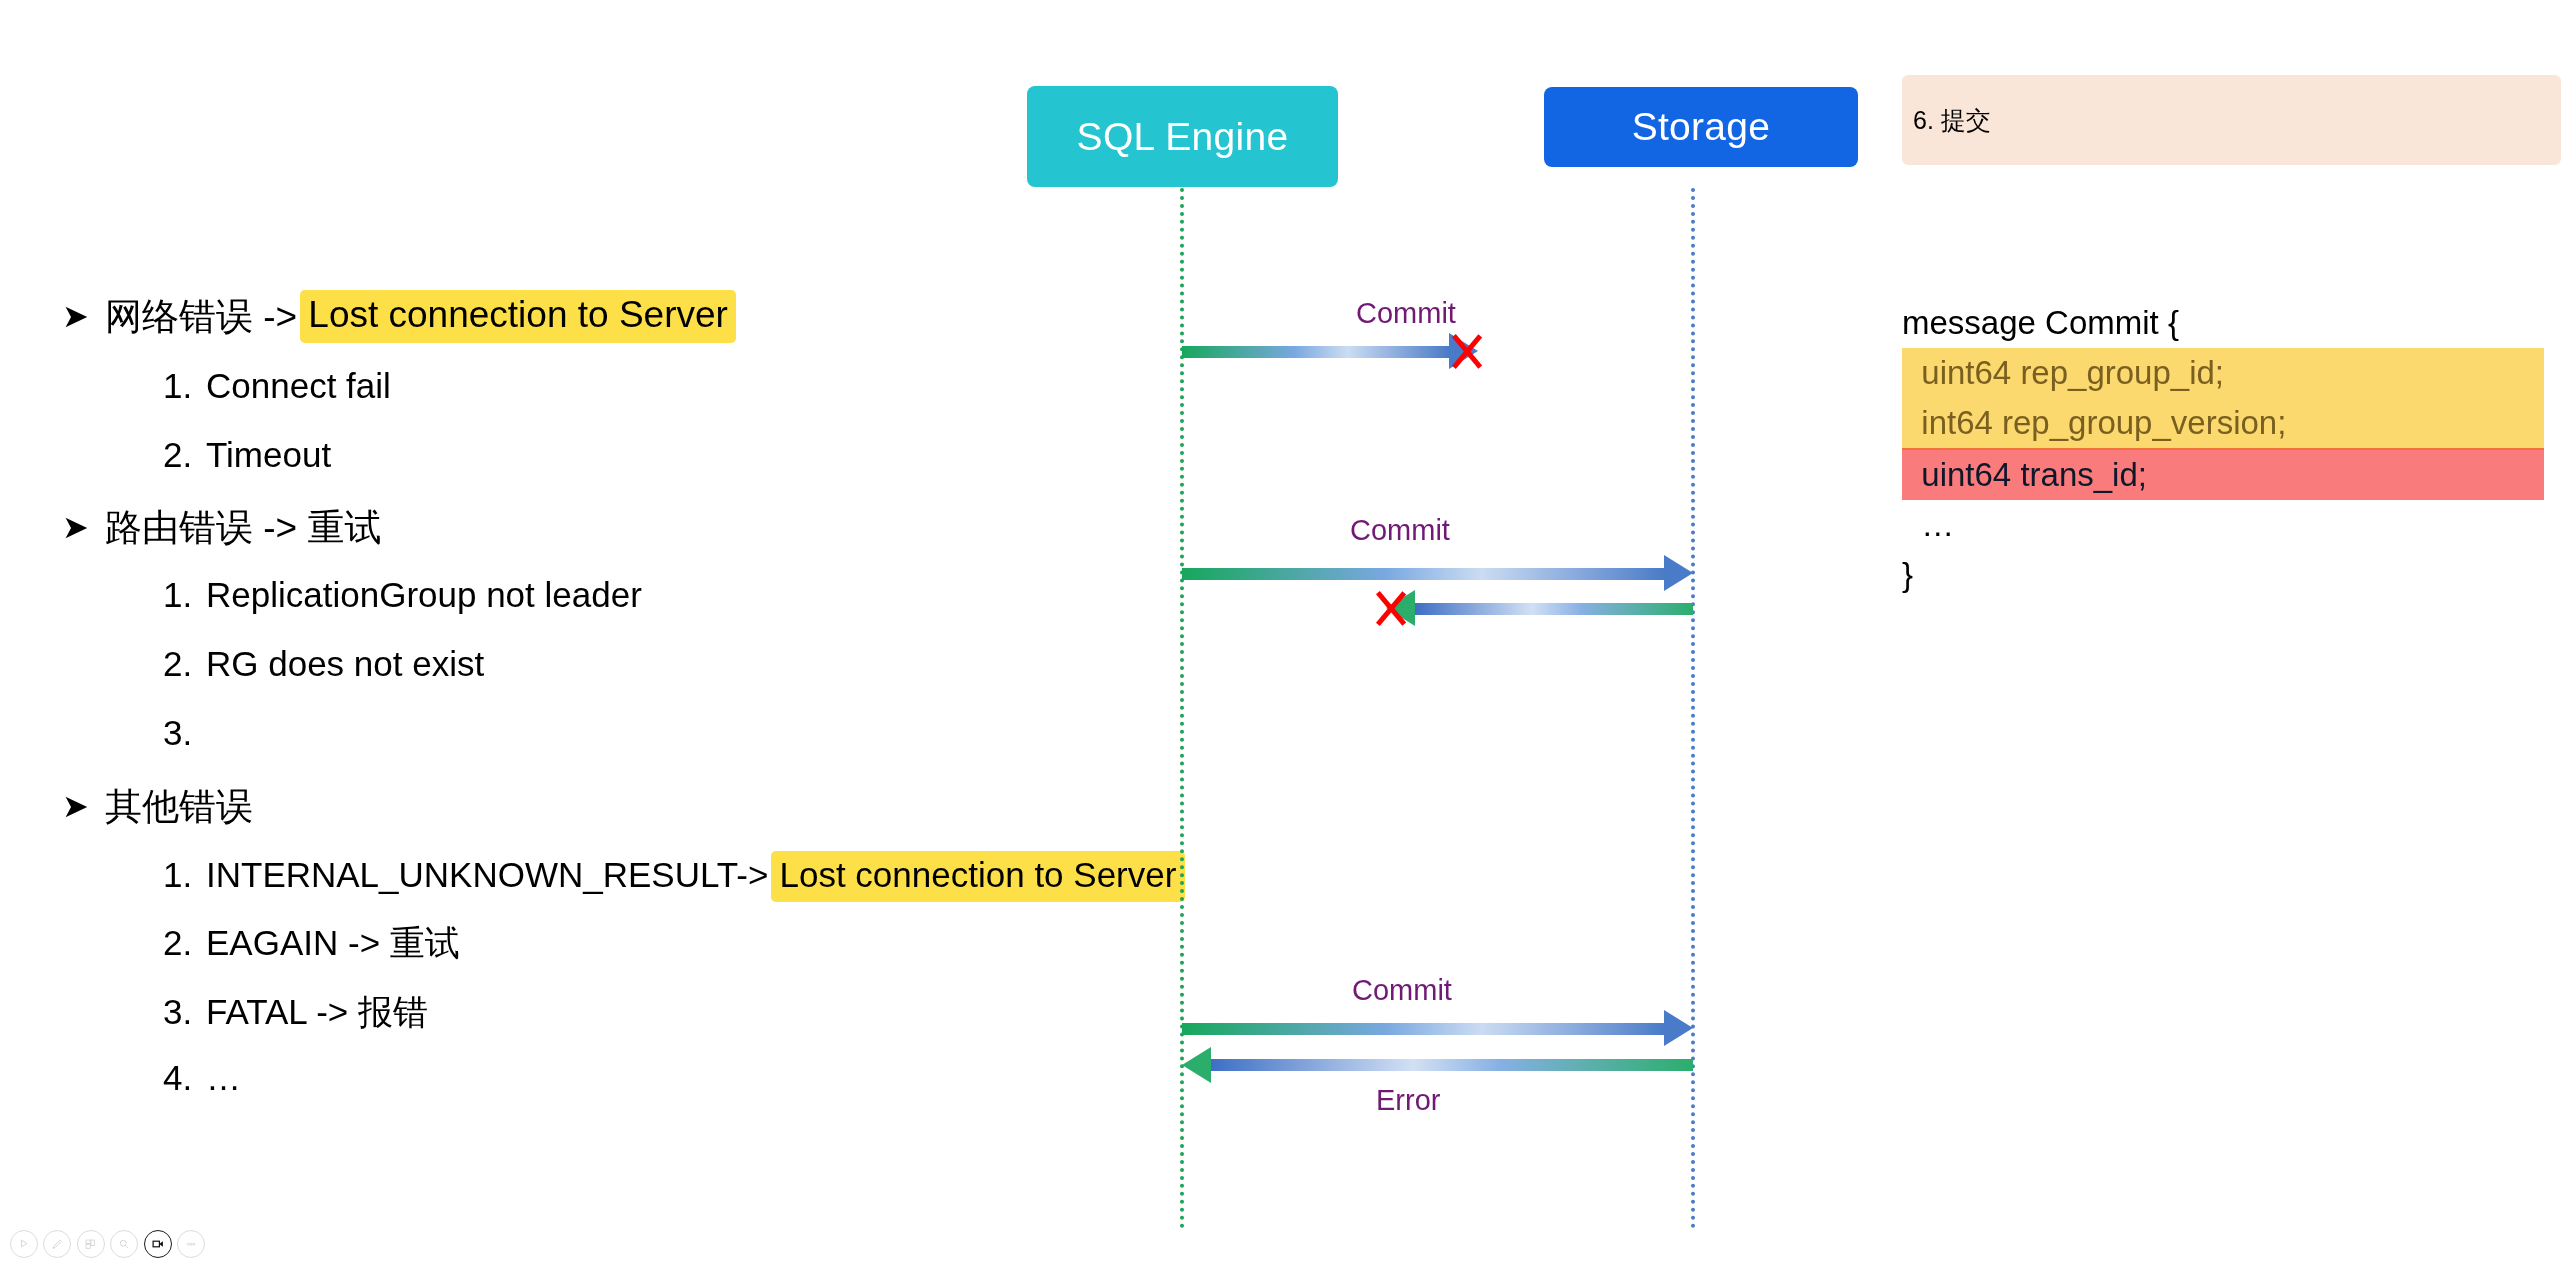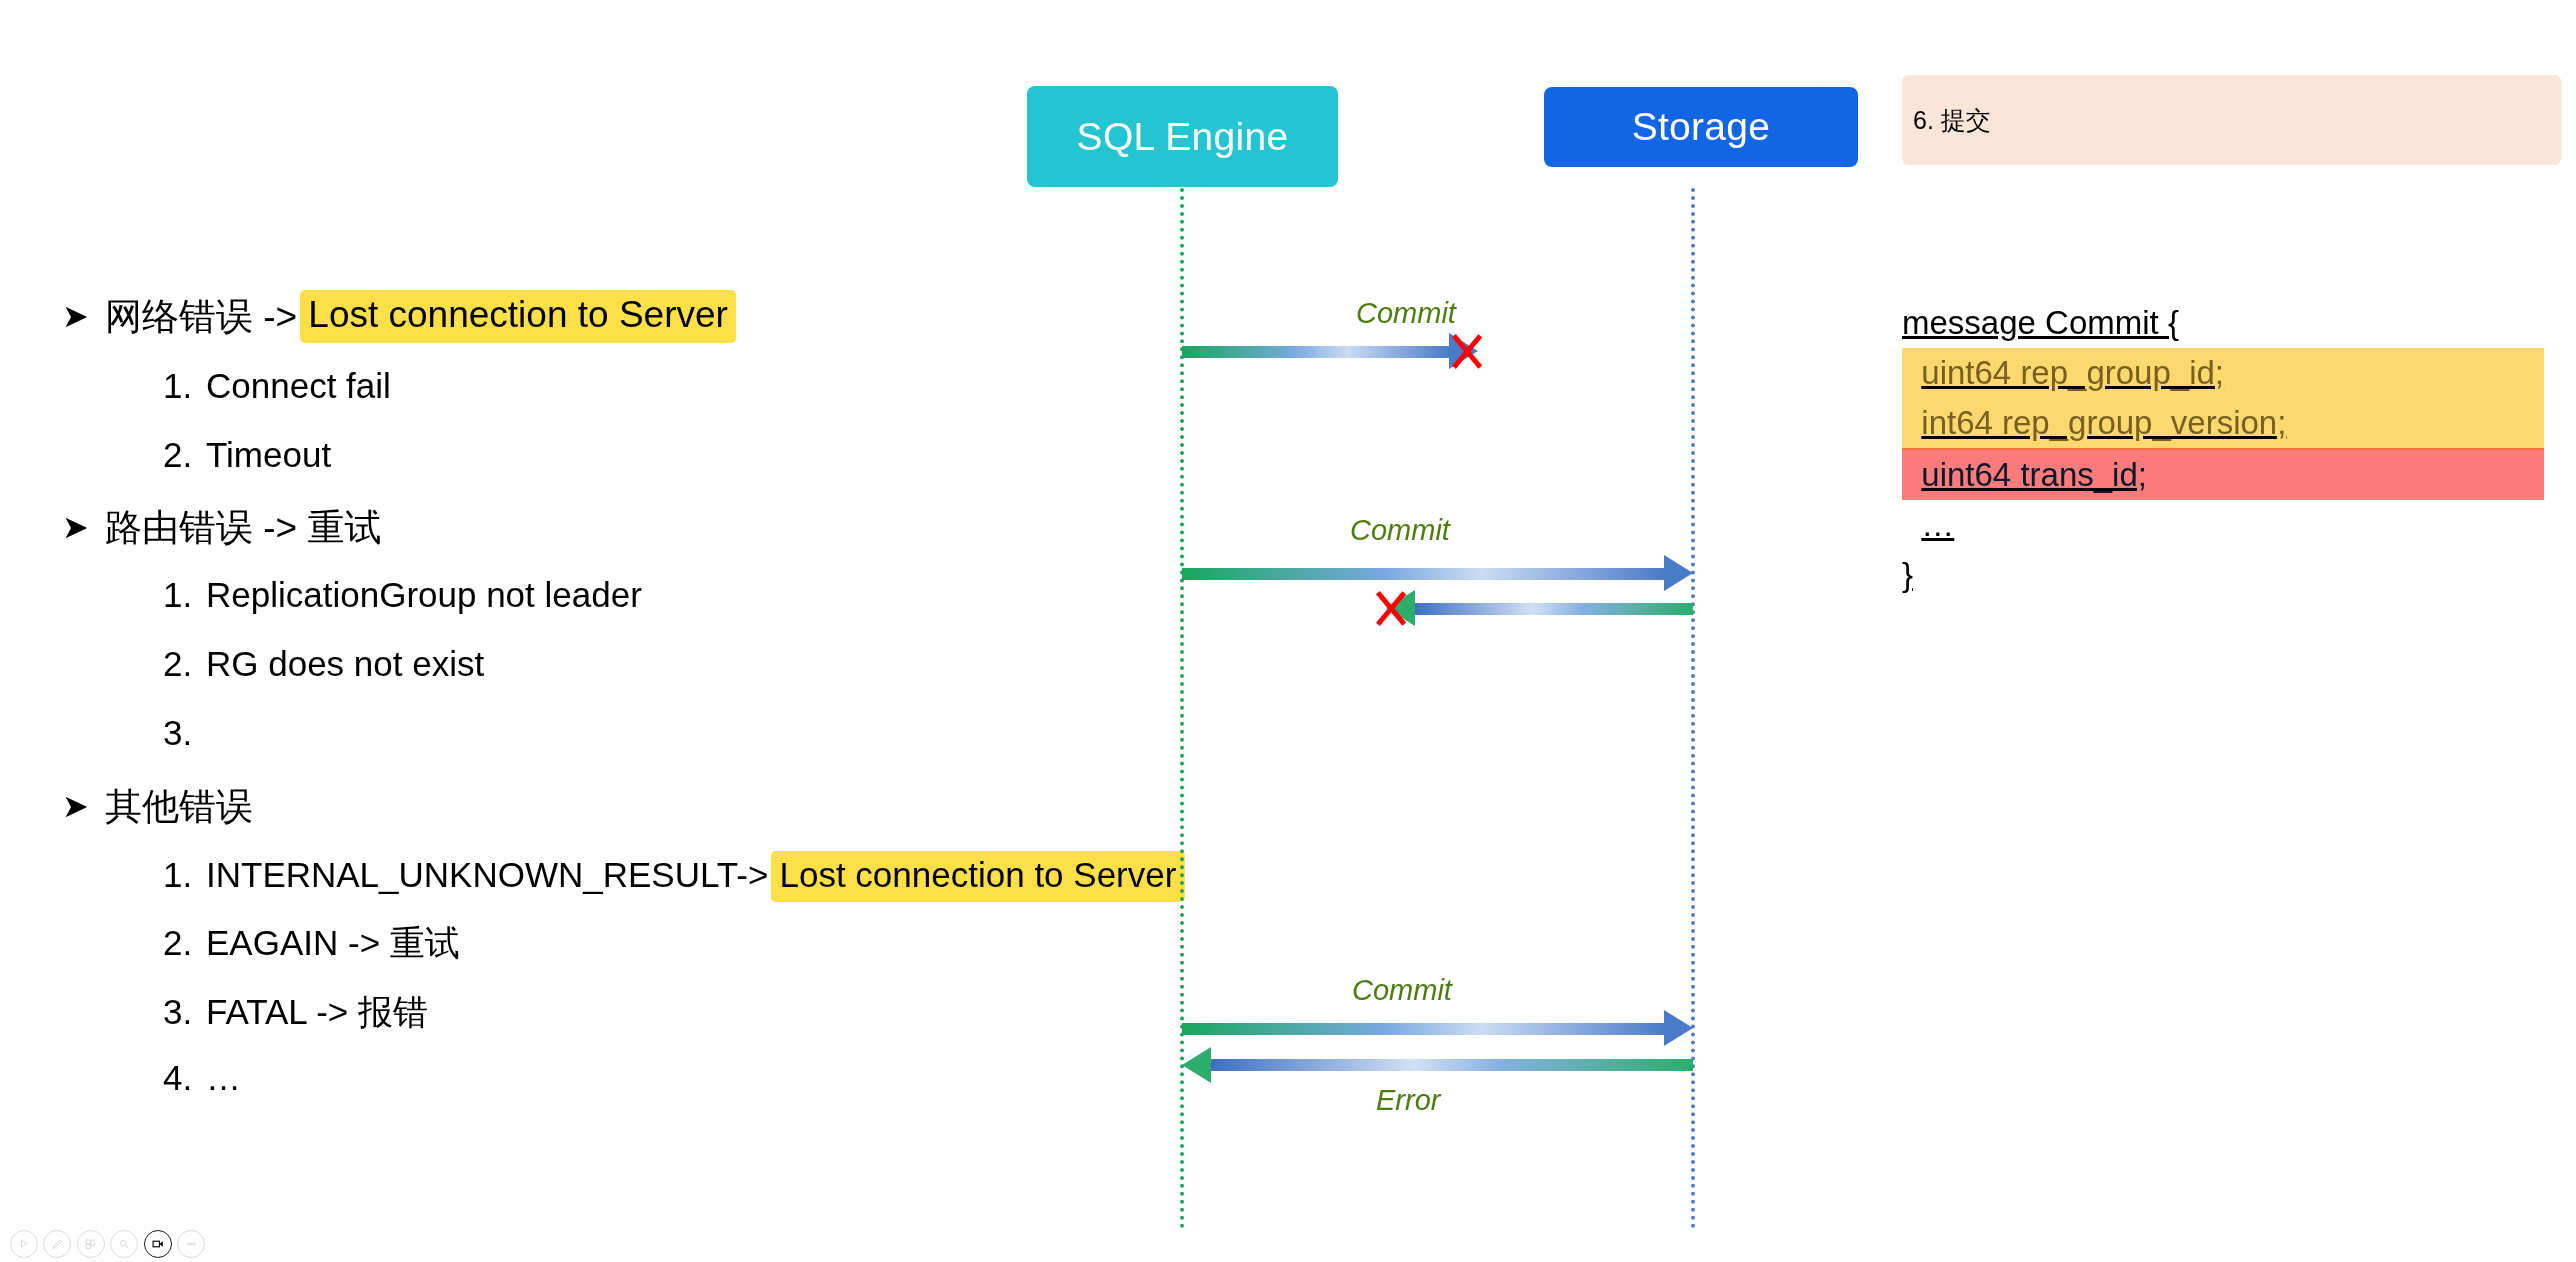--- a/index.html
+++ b/index.html
@@ -133,23 +133,22 @@
   .head-left {
     position: absolute;
     width: 0; height: 0;
     border-top: 18px solid transparent;
     border-bottom: 18px solid transparent;
     border-right: 29px solid #2BAE6C;
   }
   .msg-label {
     position: absolute;
     font-size: 29px;
-    color: #4d7c0f;
+    color: #701a75;
     white-space: nowrap;
-    font-style: italic;
   }
   .x-mark {
     position: absolute;
     width: 41px; height: 41px;
   }
   .x-mark::before, .x-mark::after {
     content: "";
     position: absolute;
     left: 50%; top: 0;
     width: 4.8px; height: 41px;
@@ -178,21 +177,20 @@
     align-items: center;
     font-size: 25px;
   }
   #code-block {
     position: absolute;
     left: 0px;
     top: 298px;
     width: 642px;
     font-size: 33px;
     line-height: 50px;
-    text-decoration: underline;
   }
   .code-line { white-space: nowrap; }
   .code-line.indent { padding-left: 19.3px; }
   .code-hl-yellow {
     background: #FBD96E;
     color: #7A6020;
     width: 642px;
     box-sizing: border-box;
   }
   .code-hl-red {

